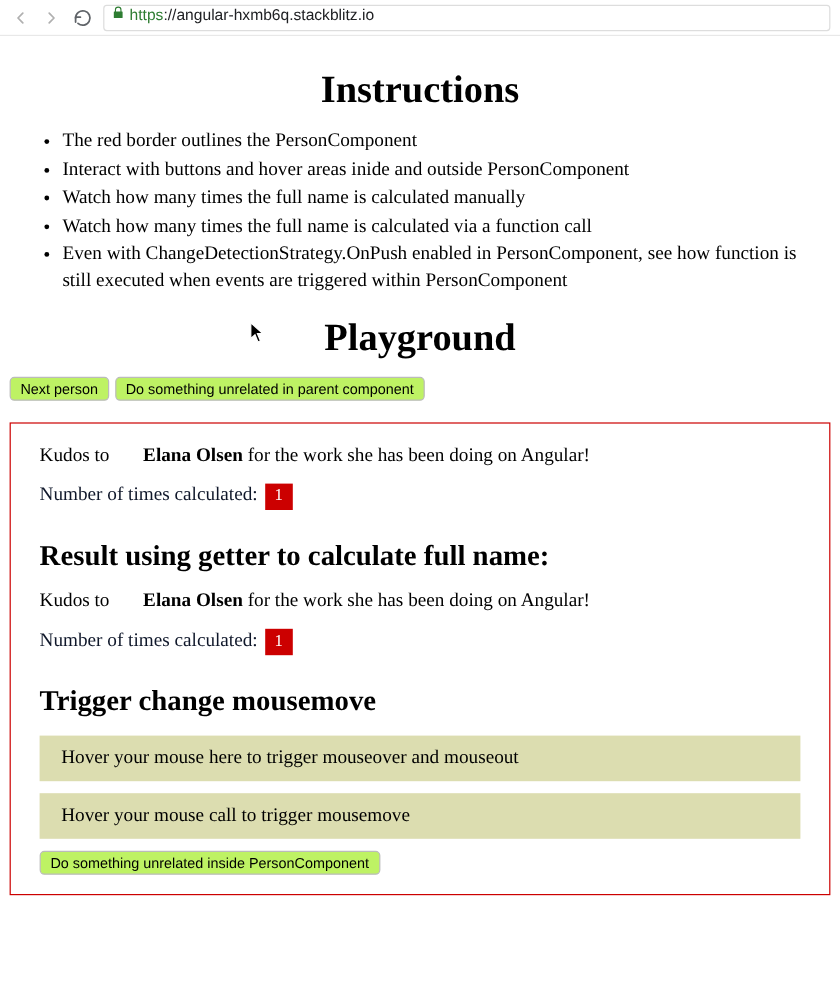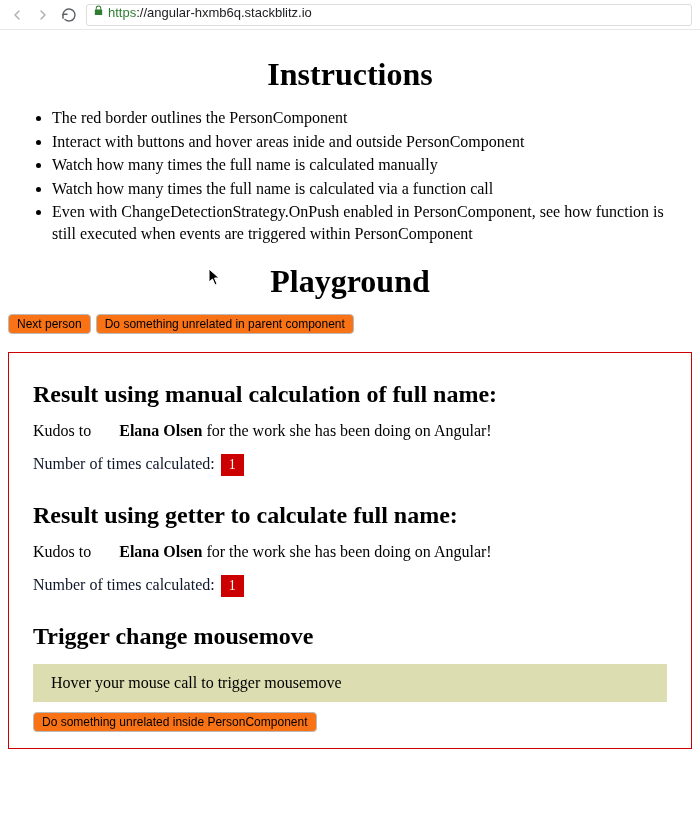--- a/index.html
+++ b/index.html
@@ -66,21 +66,21 @@
       display: flex;
       gap: 5px;
       margin: 6px 0 18px;
     }
     button.ui-btn {
       font-family: -apple-system, Arial, sans-serif;
       font-size: 12px;
       padding: 2px 8px;
       border: 1px solid #bbb;
       border-radius: 4px;
-      background: #f97316;
+      background: #bef264;
       cursor: pointer;
     }
     .person-box {
       border: 1px solid #c00;
       padding: 8px 24px 12px;
     }
     h2 {
       font-size: 24px;
       font-weight: bold;
       margin: 20px 0 14px;
@@ -166,38 +166,40 @@
 
   <h1>Playground</h1>
 
   <div class="btn-row">
     <button class="ui-btn">Next person</button>
     <button class="ui-btn">Do something unrelated in parent component</button>
   </div>
 
   <div class="person-box">
 
-    <h2>Result using manual calculation of full name:</h2>
     <p class="kudos-line">
       <span>Kudos to </span><span class="bold">Elana Olsen</span><span> for the work she has been doing on Angular!</span>
     </p>
     <p class="count-line">
       <span class="count-label">Number of times calculated: </span><span class="count-badge">1</span>
     </p>
 
     <h2>Result using getter to calculate full name:</h2>
     <p class="kudos-line">
       <span>Kudos to </span><span class="bold">Elana Olsen</span><span> for the work she has been doing on Angular!</span>
     </p>
     <p class="count-line">
       <span class="count-label">Number of times calculated: </span><span class="count-badge">1</span>
     </p>
 
     <h2>Trigger change mousemove</h2>
 
+    <div class="hover-area">
+      <span>Hover your mouse here to trigger mouseover and mouseout</span>
+    </div>
     <div class="hover-area">
       <span>Hover your mouse call to trigger mousemove</span>
     </div>
 
     <div class="inner-btn-row">
       <button class="ui-btn">Do something unrelated inside PersonComponent</button>
     </div>
 
   </div>
 

